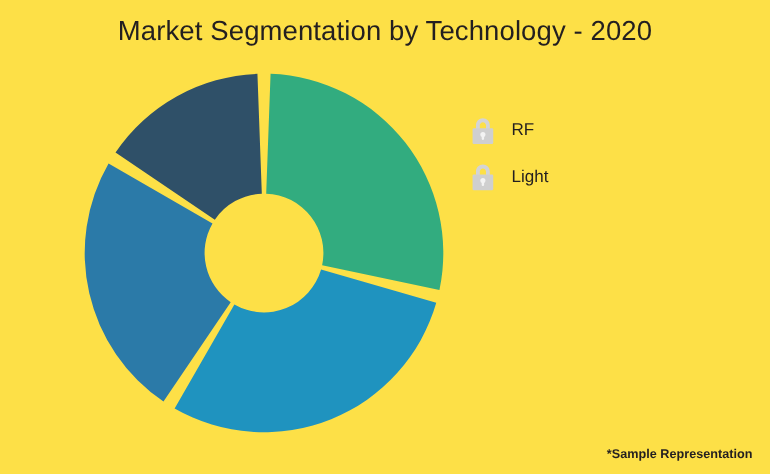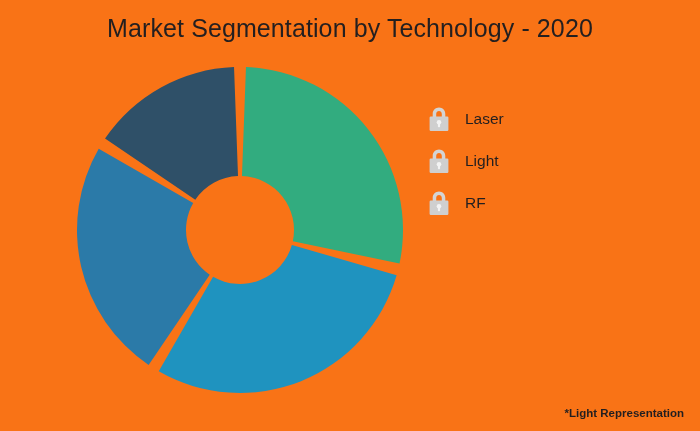--- a/index.html
+++ b/index.html
@@ -11,21 +11,21 @@
     height: 431px;
     background: #f3f3f3;
     font-family: "Liberation Sans", sans-serif;
     overflow: hidden;
     position: relative;
   }
   #canvas {
     position: relative;
     width: 700px;
     height: 431px;
-    background: #f97316;
+    background: #fde047;
   }
   #chart-title {
     position: absolute;
     left: 0;
     top: 14px;
     width: 700px;
     text-align: center;
     font-size: 25px;
     font-weight: 400;
     color: #231f20;
@@ -105,37 +105,28 @@
   </div>
 
   <div id="legend">
       <div class="legend-item">
         <svg class="legend-icon" viewBox="0 0 26 28">
           <path d="M13 2.6c-3.5 0-6.3 2.8-6.3 6.3v4.1h3.5V8.9c0-1.55 1.25-2.8 2.8-2.8s2.8 1.25 2.8 2.8v4.1h3.5V8.9c0-3.5-2.8-6.3-6.3-6.3z" fill="#d4d4d4"></path>
           <rect x="3.6" y="11.6" width="18.8" height="14.4" rx="1.2" fill="#cfcfcf"></rect>
           <circle cx="13" cy="17.2" r="2.3" fill="#f3f3f3"></circle>
           <rect x="11.9" y="17.6" width="2.2" height="4.6" rx="1" fill="#f3f3f3"></rect>
         </svg>
-        <span class="legend-label">Laser</span>
+        <span class="legend-label">RF</span>
       </div>
       <div class="legend-item">
         <svg class="legend-icon" viewBox="0 0 26 28">
           <path d="M13 2.6c-3.5 0-6.3 2.8-6.3 6.3v4.1h3.5V8.9c0-1.55 1.25-2.8 2.8-2.8s2.8 1.25 2.8 2.8v4.1h3.5V8.9c0-3.5-2.8-6.3-6.3-6.3z" fill="#d4d4d4"></path>
           <rect x="3.6" y="11.6" width="18.8" height="14.4" rx="1.2" fill="#cfcfcf"></rect>
           <circle cx="13" cy="17.2" r="2.3" fill="#f3f3f3"></circle>
           <rect x="11.9" y="17.6" width="2.2" height="4.6" rx="1" fill="#f3f3f3"></rect>
         </svg>
         <span class="legend-label">Light</span>
       </div>
-      <div class="legend-item">
-        <svg class="legend-icon" viewBox="0 0 26 28">
-          <path d="M13 2.6c-3.5 0-6.3 2.8-6.3 6.3v4.1h3.5V8.9c0-1.55 1.25-2.8 2.8-2.8s2.8 1.25 2.8 2.8v4.1h3.5V8.9c0-3.5-2.8-6.3-6.3-6.3z" fill="#d4d4d4"></path>
-          <rect x="3.6" y="11.6" width="18.8" height="14.4" rx="1.2" fill="#cfcfcf"></rect>
-          <circle cx="13" cy="17.2" r="2.3" fill="#f3f3f3"></circle>
-          <rect x="11.9" y="17.6" width="2.2" height="4.6" rx="1" fill="#f3f3f3"></rect>
-        </svg>
-        <span class="legend-label">RF</span>
-      </div>
     </div>
 
-  <div id="footnote">*Light Representation</div>
+  <div id="footnote">*Sample Representation</div>
 
 </div>
 
 </body></html>

